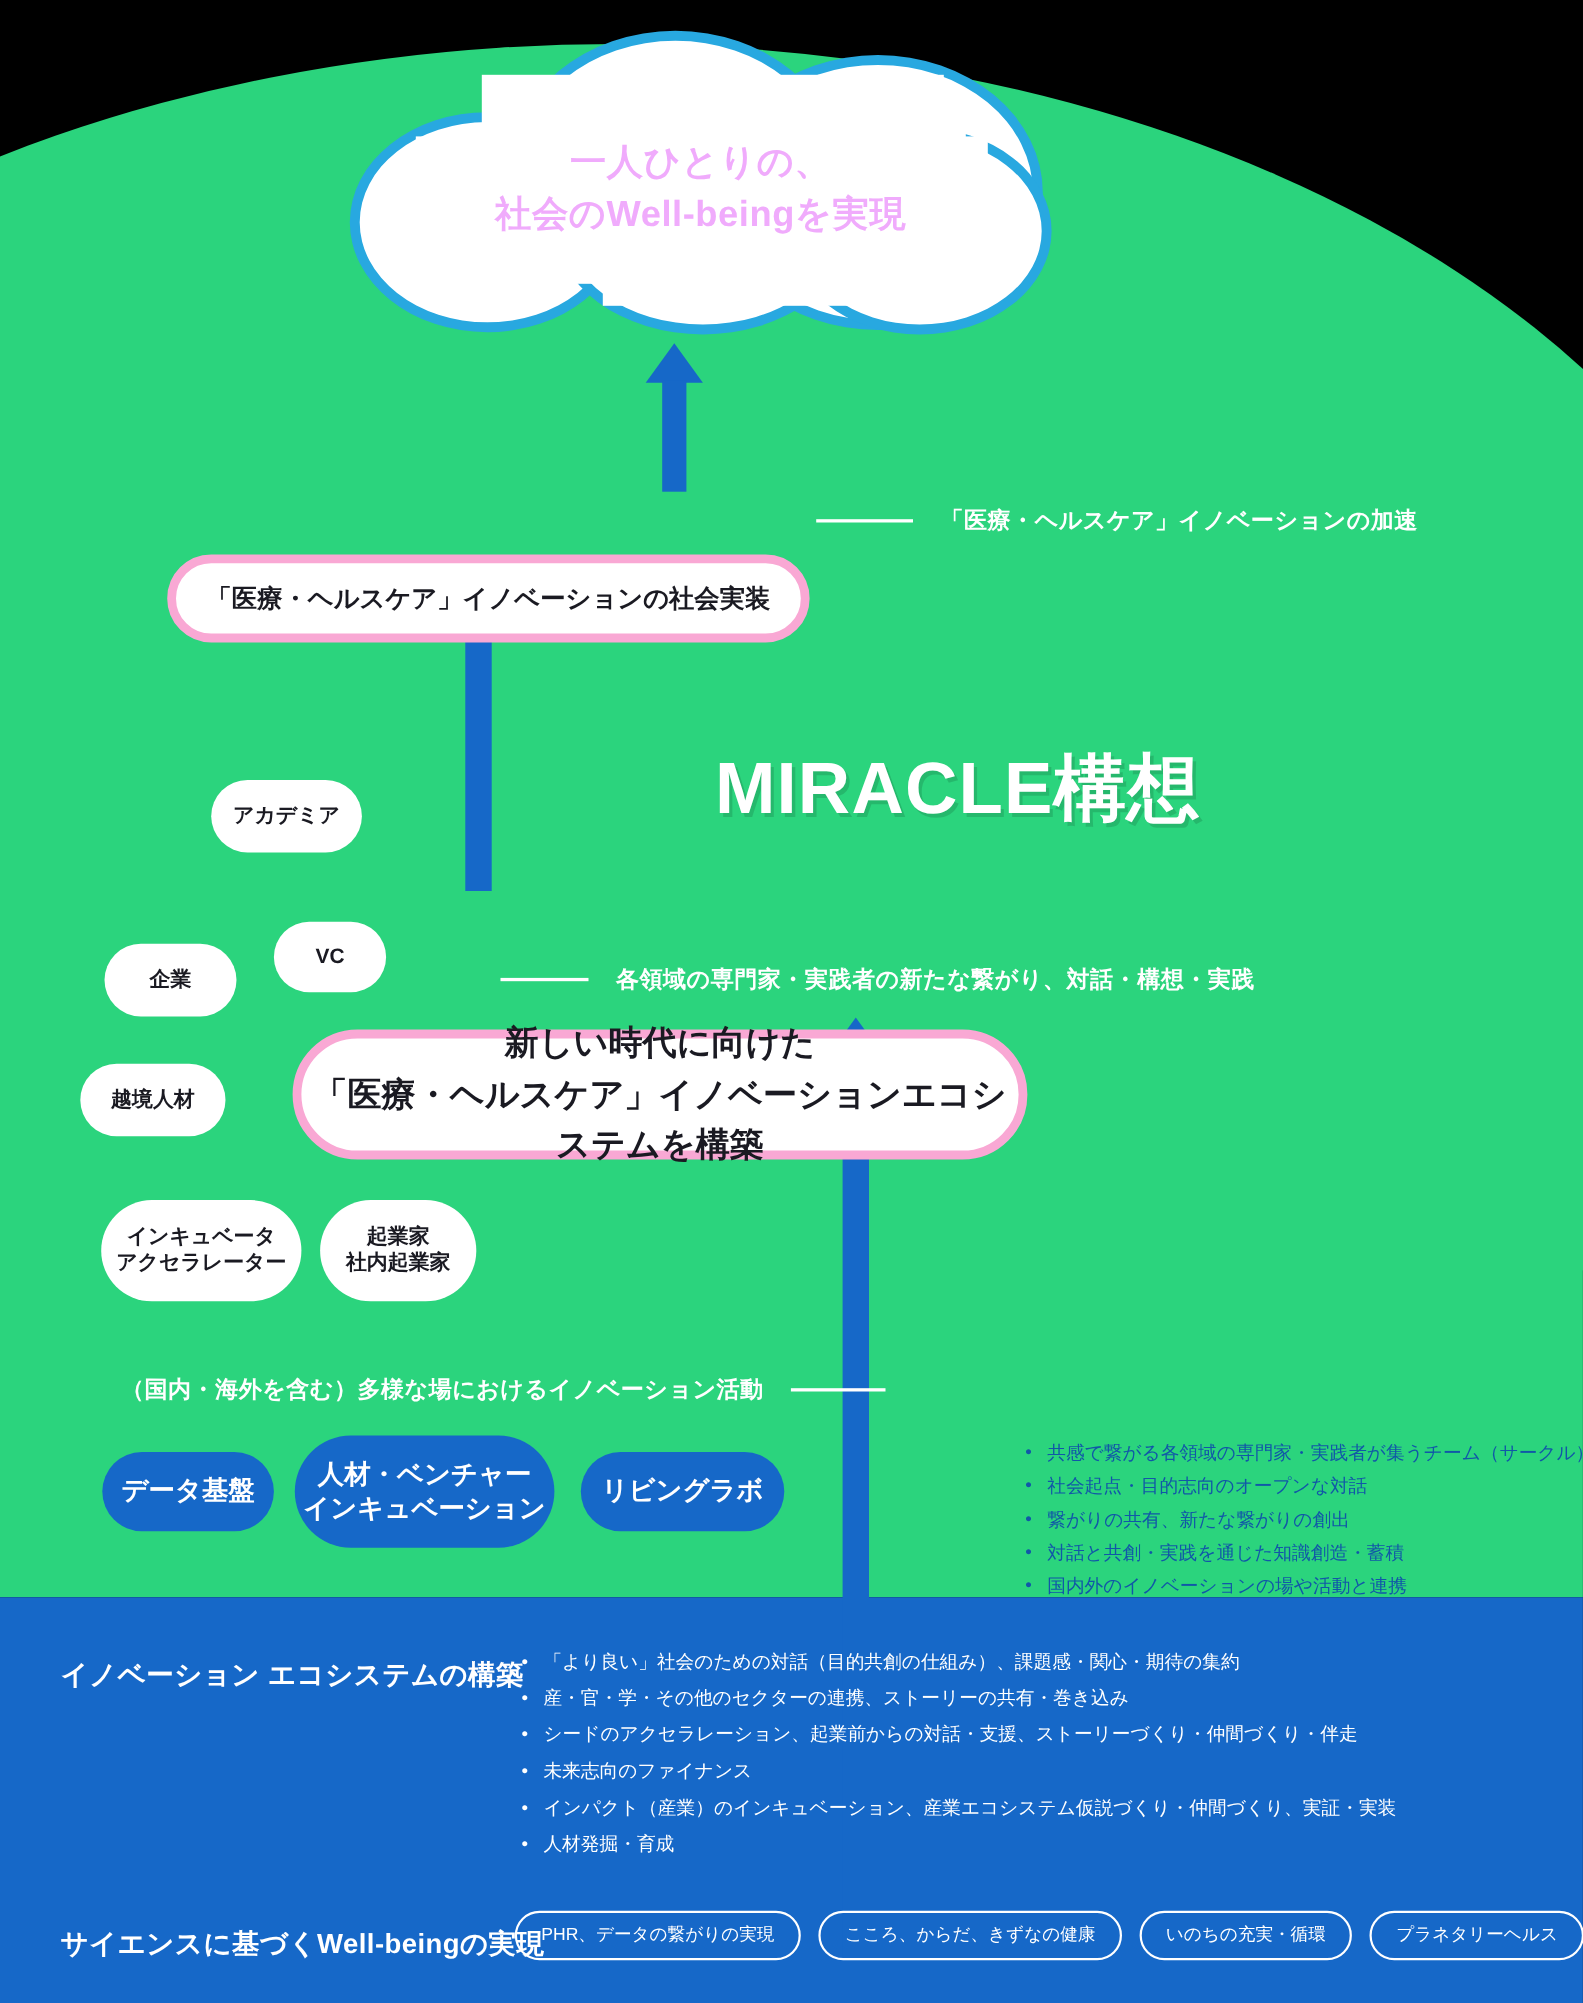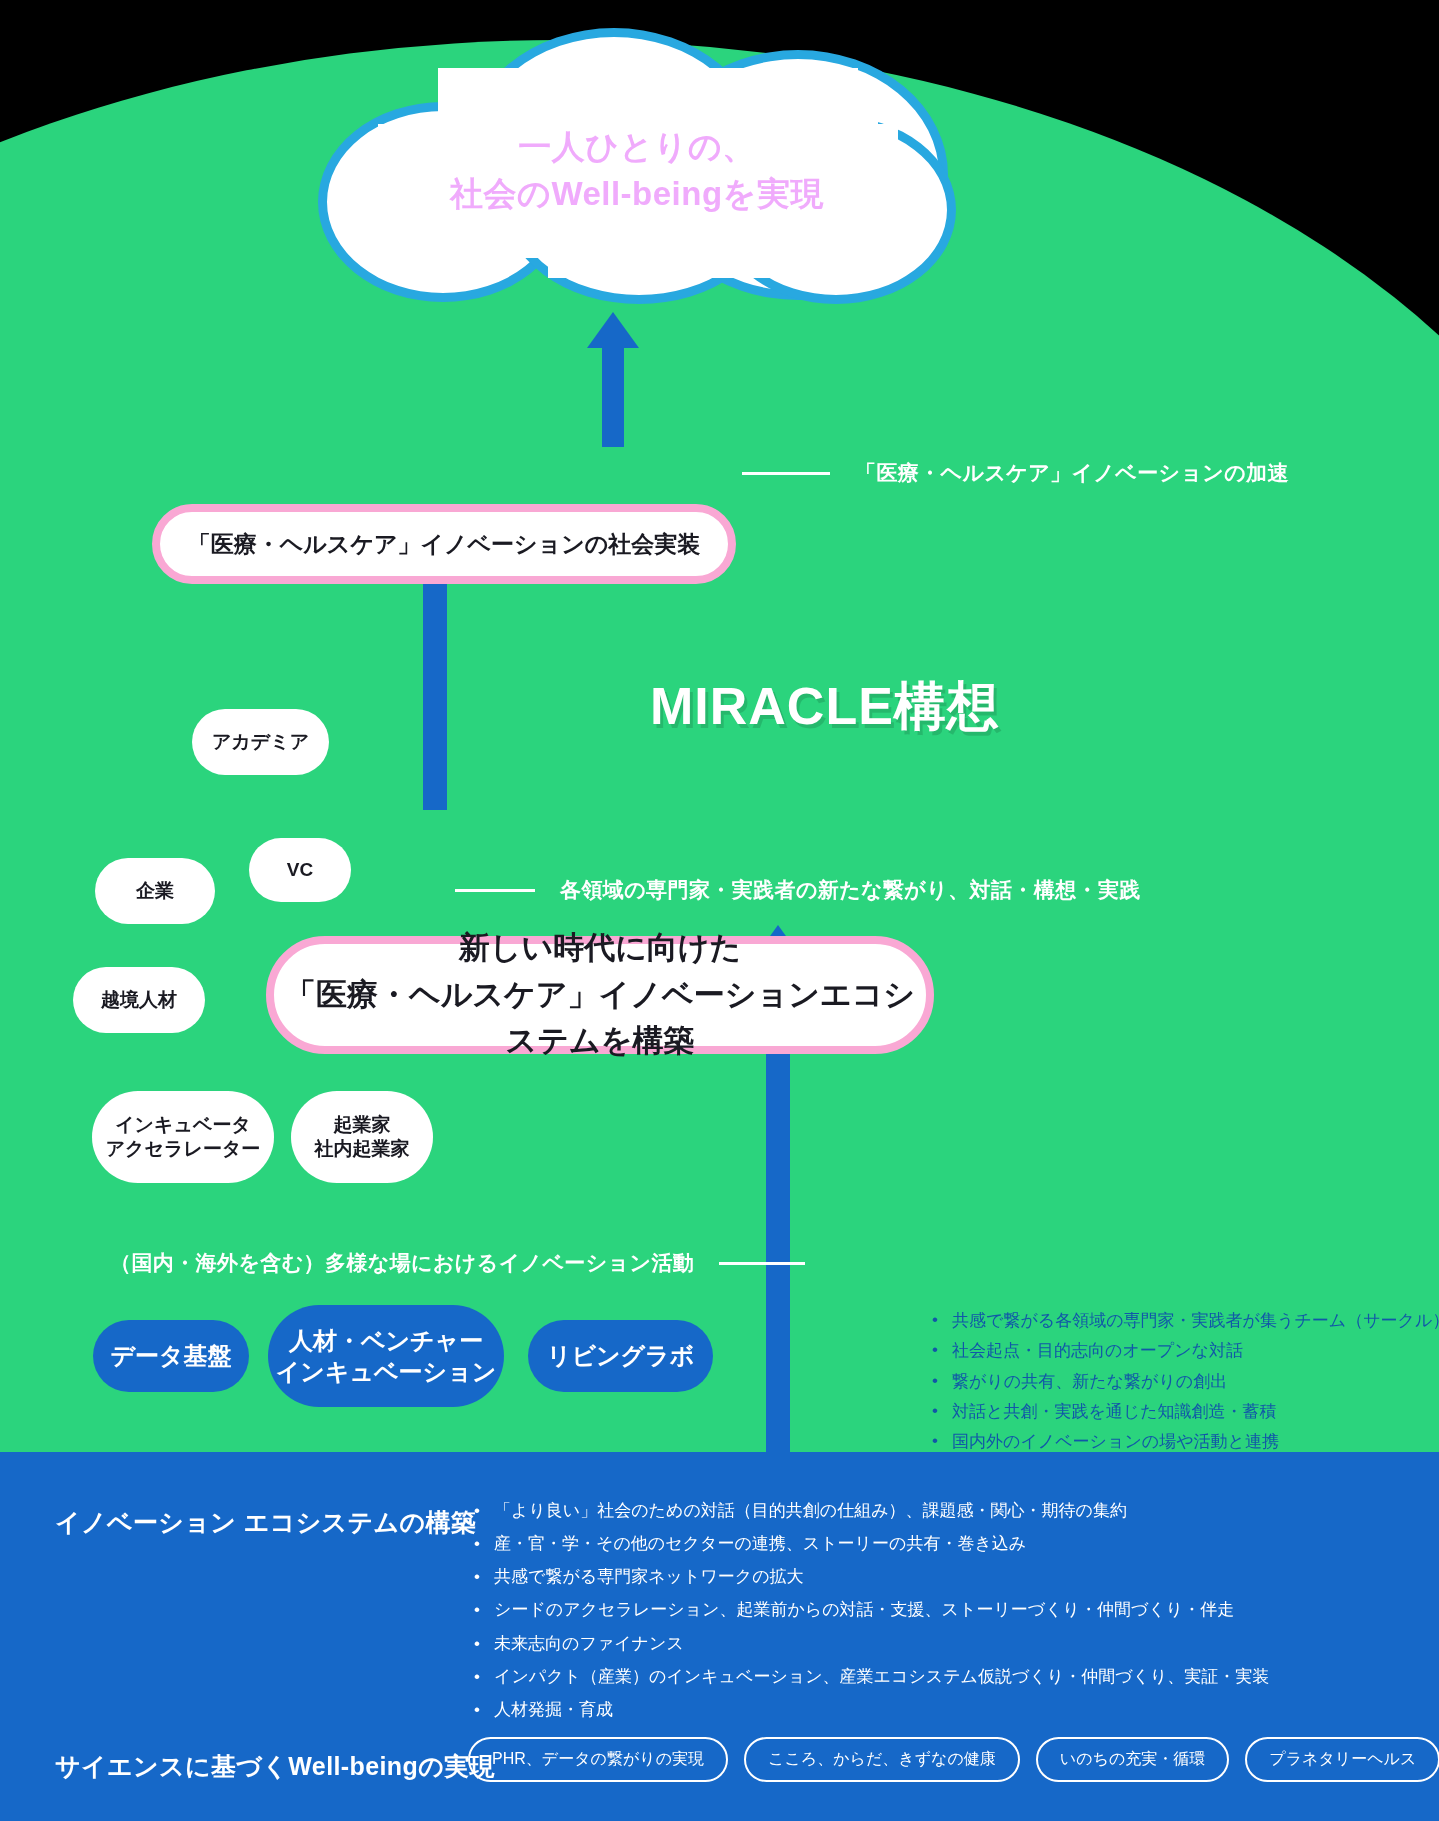--- a/index.html
+++ b/index.html
@@ -73,21 +73,21 @@
   }
 
   
   .conn{ position:absolute; display:flex; align-items:center; gap:25px; z-index:5;margin-top:31px; }
   .conn .rule{ display:block; height:3px; background:#fff; }
   .conn .txt{ font-size:21px; font-weight:bold; color:#fff; white-space:nowrap; letter-spacing:.4px; }
 
   
   #miracle{
     position:absolute; left:650px; top:672px; z-index:5;
-    font-size:52px; font-weight:bold; color:#fff; letter-spacing:1px;
+    font-size:66px; font-weight:bold; color:#fff; letter-spacing:1px;
     text-shadow:3px 4px 0 rgba(0,0,0,.13);
     white-space:nowrap;
     text-align:center;
   }
 
   
   #circle-bullets{
     position:absolute; left:930px; top:1306px; width:500px; z-index:5;
   }
   #circle-bullets li{
@@ -223,21 +223,20 @@
   <li>繋がりの共有、新たな繋がりの創出</li>
   <li>対話と共創・実践を通じた知識創造・蓄積</li>
   <li>国内外のイノベーションの場や活動と連携</li>
 </ul>
 
 <div class="panel-head" id="eco-head">イノベーション エコシステムの構築</div>
 
 <ul id="panel-bullets">
   <li>「より良い」社会のための対話（目的共創の仕組み）、課題感・関心・期待の集約</li>
   <li>産・官・学・その他のセクターの連携、ストーリーの共有・巻き込み</li>
-  <li>共感で繋がる専門家ネットワークの拡大</li>
   <li>シードのアクセラレーション、起業前からの対話・支援、ストーリーづくり・仲間づくり・伴走</li>
   <li>未来志向のファイナンス</li>
   <li>インパクト（産業）のインキュベーション、産業エコシステム仮説づくり・仲間づくり、実証・実装</li>
   <li>人材発掘・育成</li>
 </ul>
 
 <div class="panel-head" id="sci-head">サイエンスに基づくWell-beingの実現</div>
 
 <div id="sci-pills">
   <div class="outline-pill">PHR、データの繋がりの実現</div>

